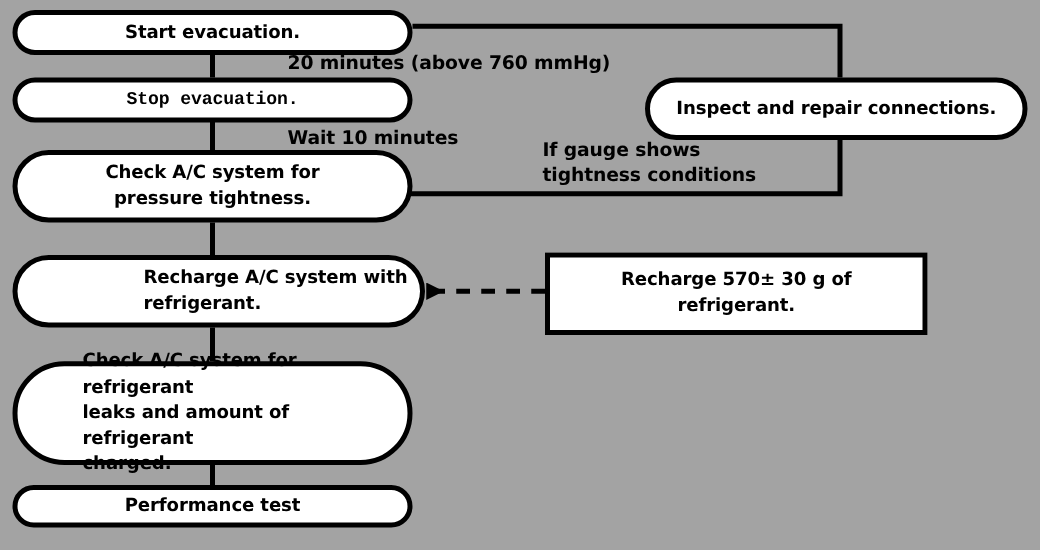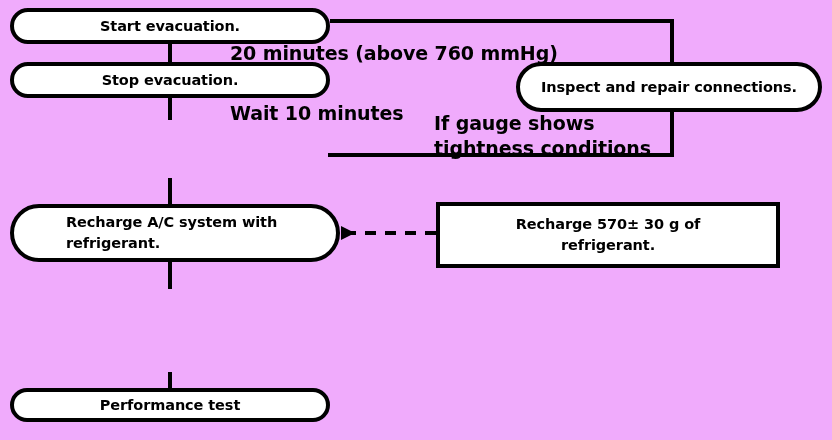--- a/index.html
+++ b/index.html
@@ -7,21 +7,21 @@
     padding: 0;
     background: #ffffff;
   }
   body {
     font-family: "DejaVu Sans", sans-serif;
   }
   #canvas {
     position: relative;
     width: 832px;
     height: 440px;
-    background: #f0abfc;
+    background: #a3a3a3;
     overflow: hidden;
   }
   svg.wires {
     position: absolute;
     left: 0;
     top: 0;
     width: 832px;
     height: 440px;
     pointer-events: none;
   }
@@ -40,36 +40,36 @@
     line-height: 1.42;
     letter-spacing: -0.1px;
   }
   .node.stadium {
     border-radius: 999px;
   }
   .node.rect {
     border-radius: 0;
   }
   .node.left-text {
-    justify-content: flex-start;
+    justify-content: flex-end;
     text-align: left;
   }
   .node .label {
     display: block;
     padding: 0 10px;
     white-space: pre-line;
   }
   .node.left-text .label {
     padding-left: 52px;
   }
   .edge-label {
     position: absolute;
     color: #000000;
     font-weight: bold;
-    font-size: 19px;
+    font-size: 15px;
     line-height: 1.33;
     white-space: pre-line;
     letter-spacing: -0.1px;
   }
 </style>
 </head>
 <body>
 
 <div id="canvas">
 
@@ -93,40 +93,49 @@
 
     <polyline points="328,155 672,155 672,104" fill="none" stroke="#000000" stroke-width="4" marker-end="url(#arrowUp)"></polyline>
 
     <line x1="436" y1="233" x2="342" y2="233" stroke="#000000" stroke-width="4" stroke-dasharray="11 9" marker-end="url(#arrowLeft)"></line>
   </svg>
 
   <div class="node stadium" style="left:10px; top:8px; width:320px; height:36px;">
     <span class="label">Start evacuation.</span>
   </div>
 
-  <div class="node stadium" style="left:10px; top:62px; width:320px; height:36px;">
+  <div class="node stadium" style="left:10px; top:62px; width:320px; height:36px;font-family:Liberation Mono, monospace;">
     <span class="label">Stop evacuation.</span>
   </div>
 
+  <div class="node stadium" style="left:10px; top:120px; width:320px; height:58px;">
+    <span class="label">Check A/C system for
+pressure tightness.</span>
+  </div>
 
   <div class="node stadium left-text" style="left:10px; top:204px; width:330px; height:58px;">
     <span class="label">Recharge A/C system with
 refrigerant.</span>
   </div>
 
+  <div class="node stadium left-text" style="left:10px; top:289px; width:320px; height:83px;">
+    <span class="label">Check A/C system for refrigerant
+leaks and amount of refrigerant
+charged.</span>
+  </div>
 
   <div class="node stadium" style="left:10px; top:388px; width:320px; height:34px;">
     <span class="label">Performance test</span>
   </div>
 
   <div class="node stadium" style="left:516px; top:62px; width:306px; height:50px;">
     <span class="label">Inspect and repair connections.</span>
   </div>
 
-  <div class="node rect" style="left:436px; top:202px; width:344px; height:66px;">
+  <div class="node rect" style="left:436px; top:202px; width:306px; height:66px;">
     <span class="label">Recharge 570± 30 g of
 refrigerant.</span>
   </div>
 
   <div class="edge-label" style="left:230px; top:41px;">20 minutes (above 760 mmHg)</div>
 
   <div class="edge-label" style="left:230px; top:101px;">Wait 10 minutes</div>
 
   <div class="edge-label" style="left:434px; top:111px;">If gauge shows
 tightness conditions</div>

